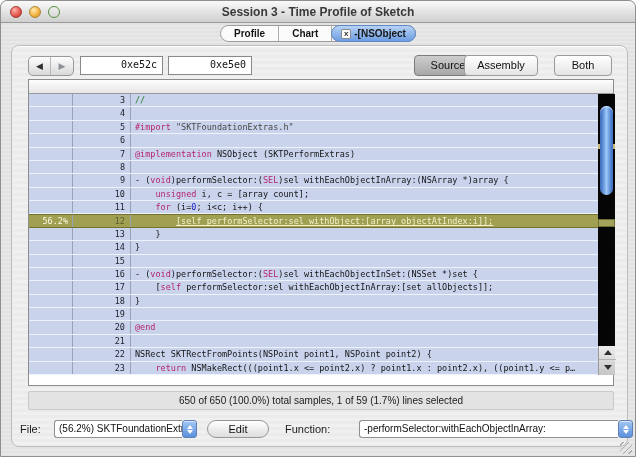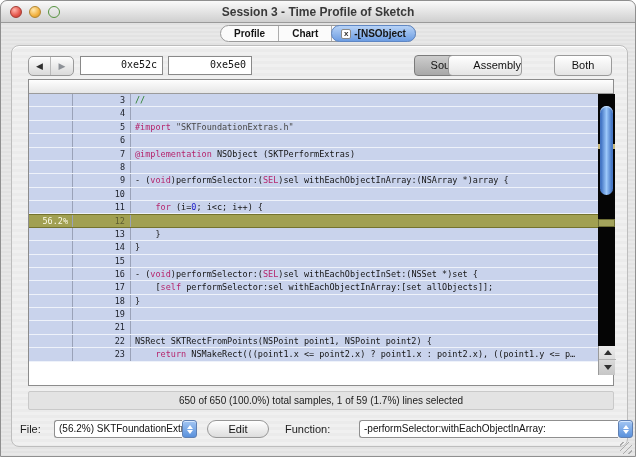--- a/index.html
+++ b/index.html
@@ -37,21 +37,21 @@
   .nav-seg.back{border-right:1px solid #b8b8b8;color:#2e2e2e;}
   .nav-seg.fwd{color:#8d9197;}
   .addr{position:absolute;top:10px;height:19px;background:#fff;border:1px solid #898989;
     font-family:"DejaVu Sans Mono",monospace;font-size:10px;text-align:right;padding:2px 5px 1px 0;color:#111;}
   .addr.a1{left:68px;width:83px;}
   .addr.a2{left:156px;width:84px;}
   .btn{position:absolute;top:9px;height:21px;background:linear-gradient(#ffffff,#e4e4e4);
     border:1px solid #9a9a9a;border-radius:4px;font-size:11px;line-height:19px;text-align:center;color:#111;}
   .btn.pressed{background:linear-gradient(#cdcdcd,#a8a8a8);border-color:#7b7b7b;padding-left:13px;}
   .btn.b-source{left:402px;width:55px;}
-  .btn.b-assembly{left:436px;width:74px;text-align:right;}
+  .btn.b-assembly{left:452px;width:74px;}
   .btn.b-both{left:542px;width:58px;}
   
   .table{position:absolute;left:16px;top:33px;width:586px;height:307px;border:1px solid #8c8c8c;background:#fff;}
   .thead{display:flex;height:14px;background:linear-gradient(#fefefe,#e6e6e6);border-bottom:1px solid #9b9b9b;
     font-size:9px;font-weight:bold;color:#1c1c1c;}
   .th{line-height:13px;text-align:center;border-right:1px solid #bcbcbc;margin-top:36px;}
   .th-total{width:44px;}
   .th-line{width:58px;background:linear-gradient(#9dc1ef,#6e9bd7);display:flex;align-items:center;justify-content:center;gap:5px;border-radius:6px;}
   .sorticon{font-size:6px;color:#33415c;}
   .th-code{width:467px;}
@@ -198,29 +198,31 @@
               <div class="cell c-code"></div>
             </div>
             <div class="trow">
               <div class="cell c-total"></div>
               <div class="cell c-line">9</div>
               <div class="cell c-code"><span class="seg-pl">- (</span><span class="seg-kw">void</span><span class="seg-pl">)performSelector:(</span><span class="seg-kw">SEL</span><span class="seg-pl">)sel withEachObjectInArray:(NSArray *)array {</span></div>
             </div>
             <div class="trow">
               <div class="cell c-total"></div>
               <div class="cell c-line">10</div>
+              <div class="cell c-code"><span class="seg-pl">    </span><span class="seg-kw">unsigned</span><span class="seg-pl"> i, c = [array count];</span></div>
             </div>
             <div class="trow">
               <div class="cell c-total"></div>
               <div class="cell c-line">11</div>
               <div class="cell c-code"><span class="seg-pl">    </span><span class="seg-kw">for</span><span class="seg-pl"> (i=</span><span class="seg-num">0</span><span class="seg-pl">; i&lt;c; i++) {</span></div>
             </div>
             <div class="trow hl-row">
               <div class="cell c-total">56.2%</div>
               <div class="cell c-line">12</div>
+              <div class="cell c-code"><span class="seg-pl">        </span><span class="seg-hl">[self performSelector:sel withObject:[array objectAtIndex:i]];</span></div>
             </div>
             <div class="trow">
               <div class="cell c-total"></div>
               <div class="cell c-line">13</div>
               <div class="cell c-code"><span class="seg-pl">    }</span></div>
             </div>
             <div class="trow">
               <div class="cell c-total"></div>
               <div class="cell c-line">14</div>
               <div class="cell c-code"><span class="seg-pl">}</span></div>
@@ -242,20 +244,25 @@
             </div>
             <div class="trow">
               <div class="cell c-total"></div>
               <div class="cell c-line">18</div>
               <div class="cell c-code"><span class="seg-pl">}</span></div>
             </div>
             <div class="trow">
               <div class="cell c-total"></div>
               <div class="cell c-line">19</div>
               <div class="cell c-code"></div>
+            </div>
+            <div class="trow">
+              <div class="cell c-total"></div>
+              <div class="cell c-line">20</div>
+              <div class="cell c-code"><span class="seg-kw">@end</span></div>
             </div>
             <div class="trow">
               <div class="cell c-total"></div>
               <div class="cell c-line">21</div>
               <div class="cell c-code"></div>
             </div>
             <div class="trow">
               <div class="cell c-total"></div>
               <div class="cell c-line">22</div>
               <div class="cell c-code"><span class="seg-pl">NSRect SKTRectFromPoints(NSPoint point1, NSPoint point2) {</span></div>

